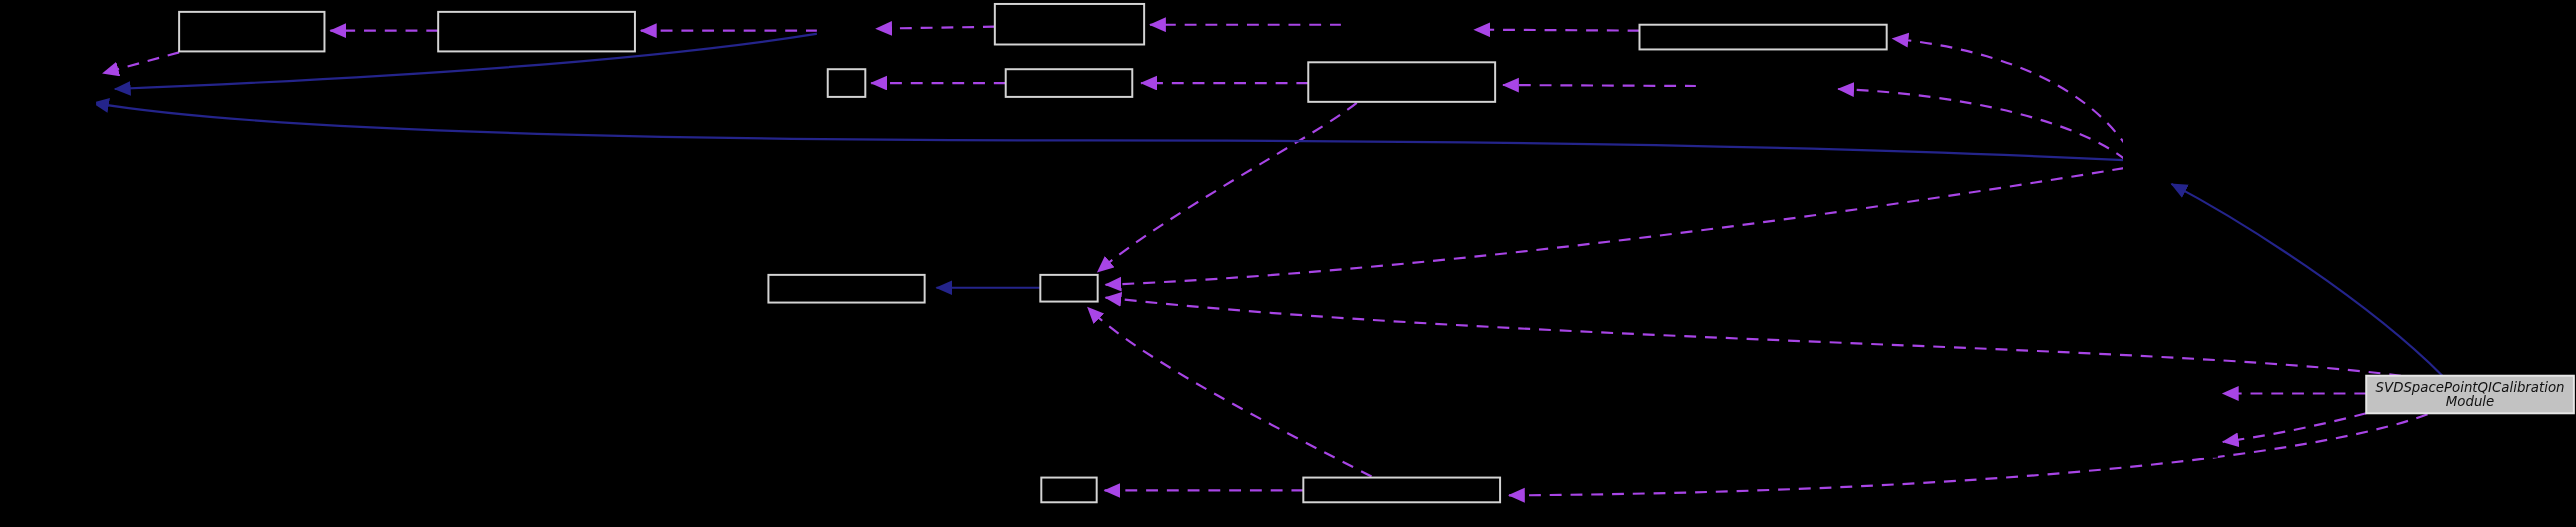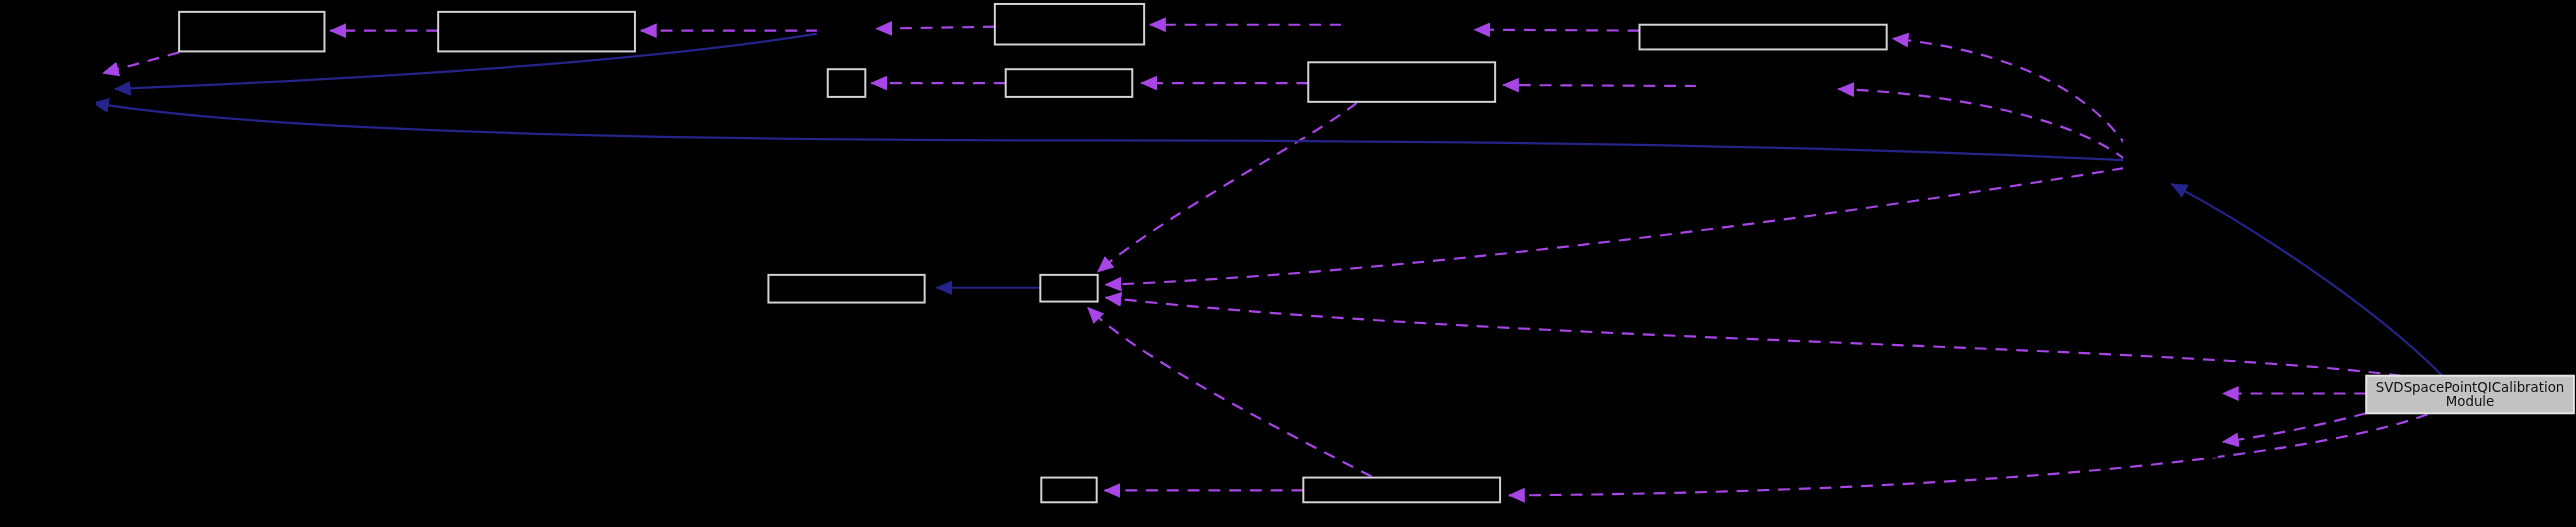--- a/index.html
+++ b/index.html
@@ -6,20 +6,21 @@
     margin: 0;
     padding: 0;
     background: #000000;
   }
   .stage {
     position: relative;
     width: 2576px;
     height: 527px;
     background: #000000;
     overflow: hidden;
+    font-style: italic;
   }
   svg.graph {
     display: block;
     width: 2576px;
     height: 527px;
     font-family: "DejaVu Sans", "Liberation Sans", sans-serif;
   }
   svg .node-label {
     font-family: "DejaVu Sans", "Liberation Sans", sans-serif;
     font-size: 13.5px;

